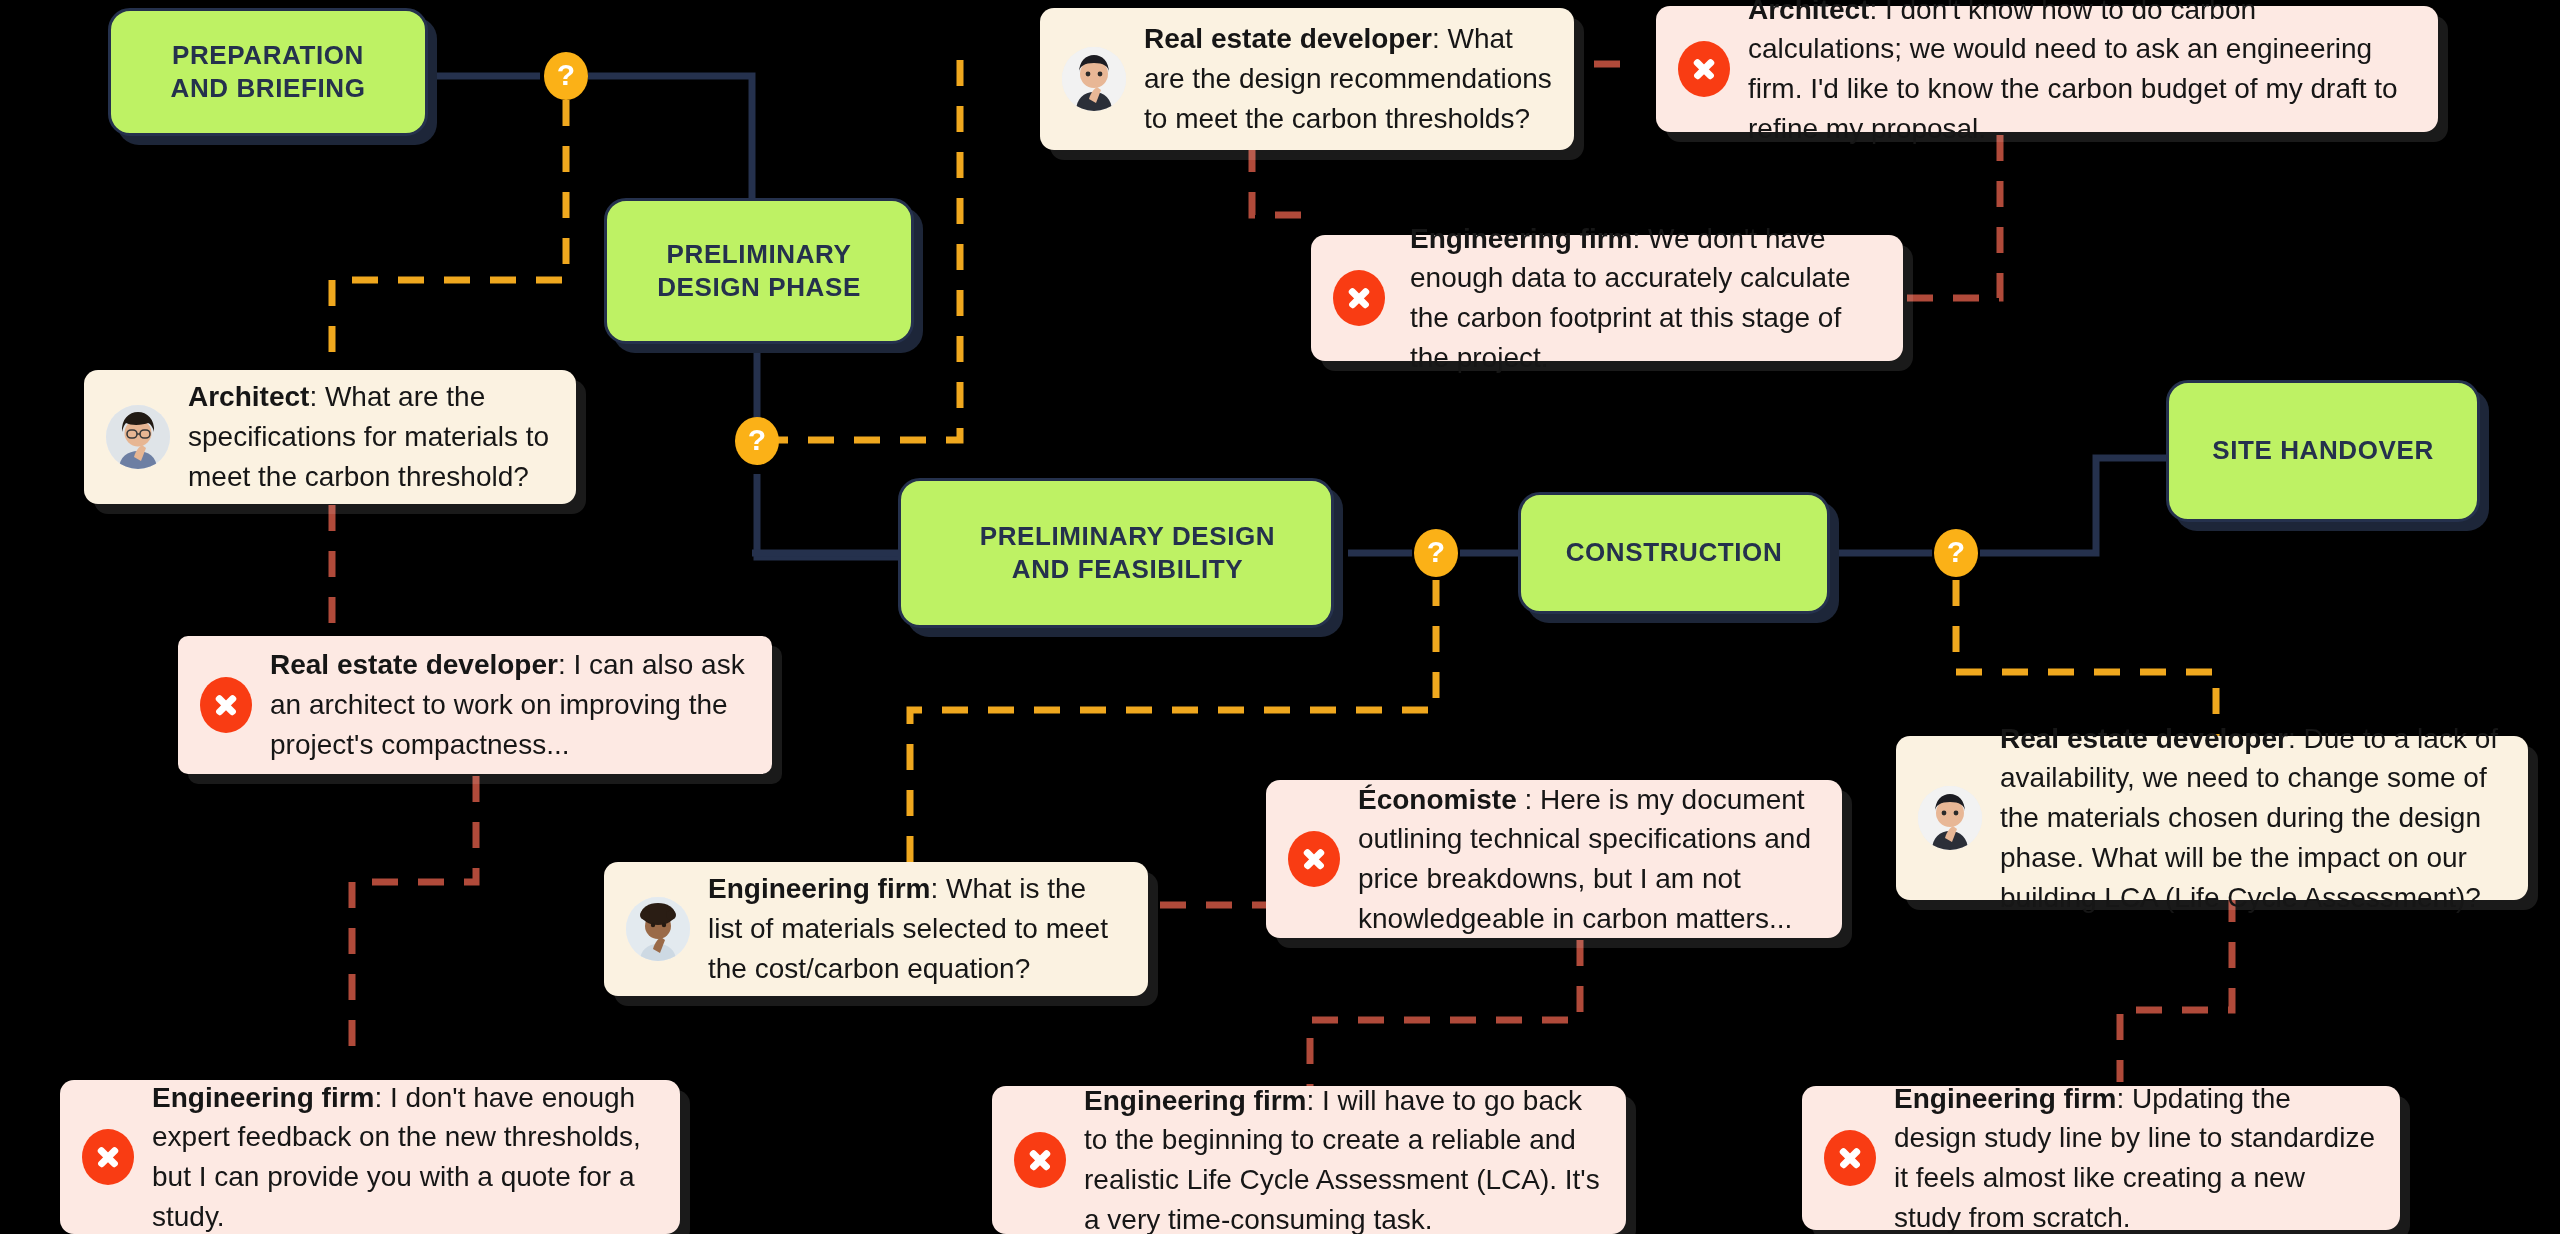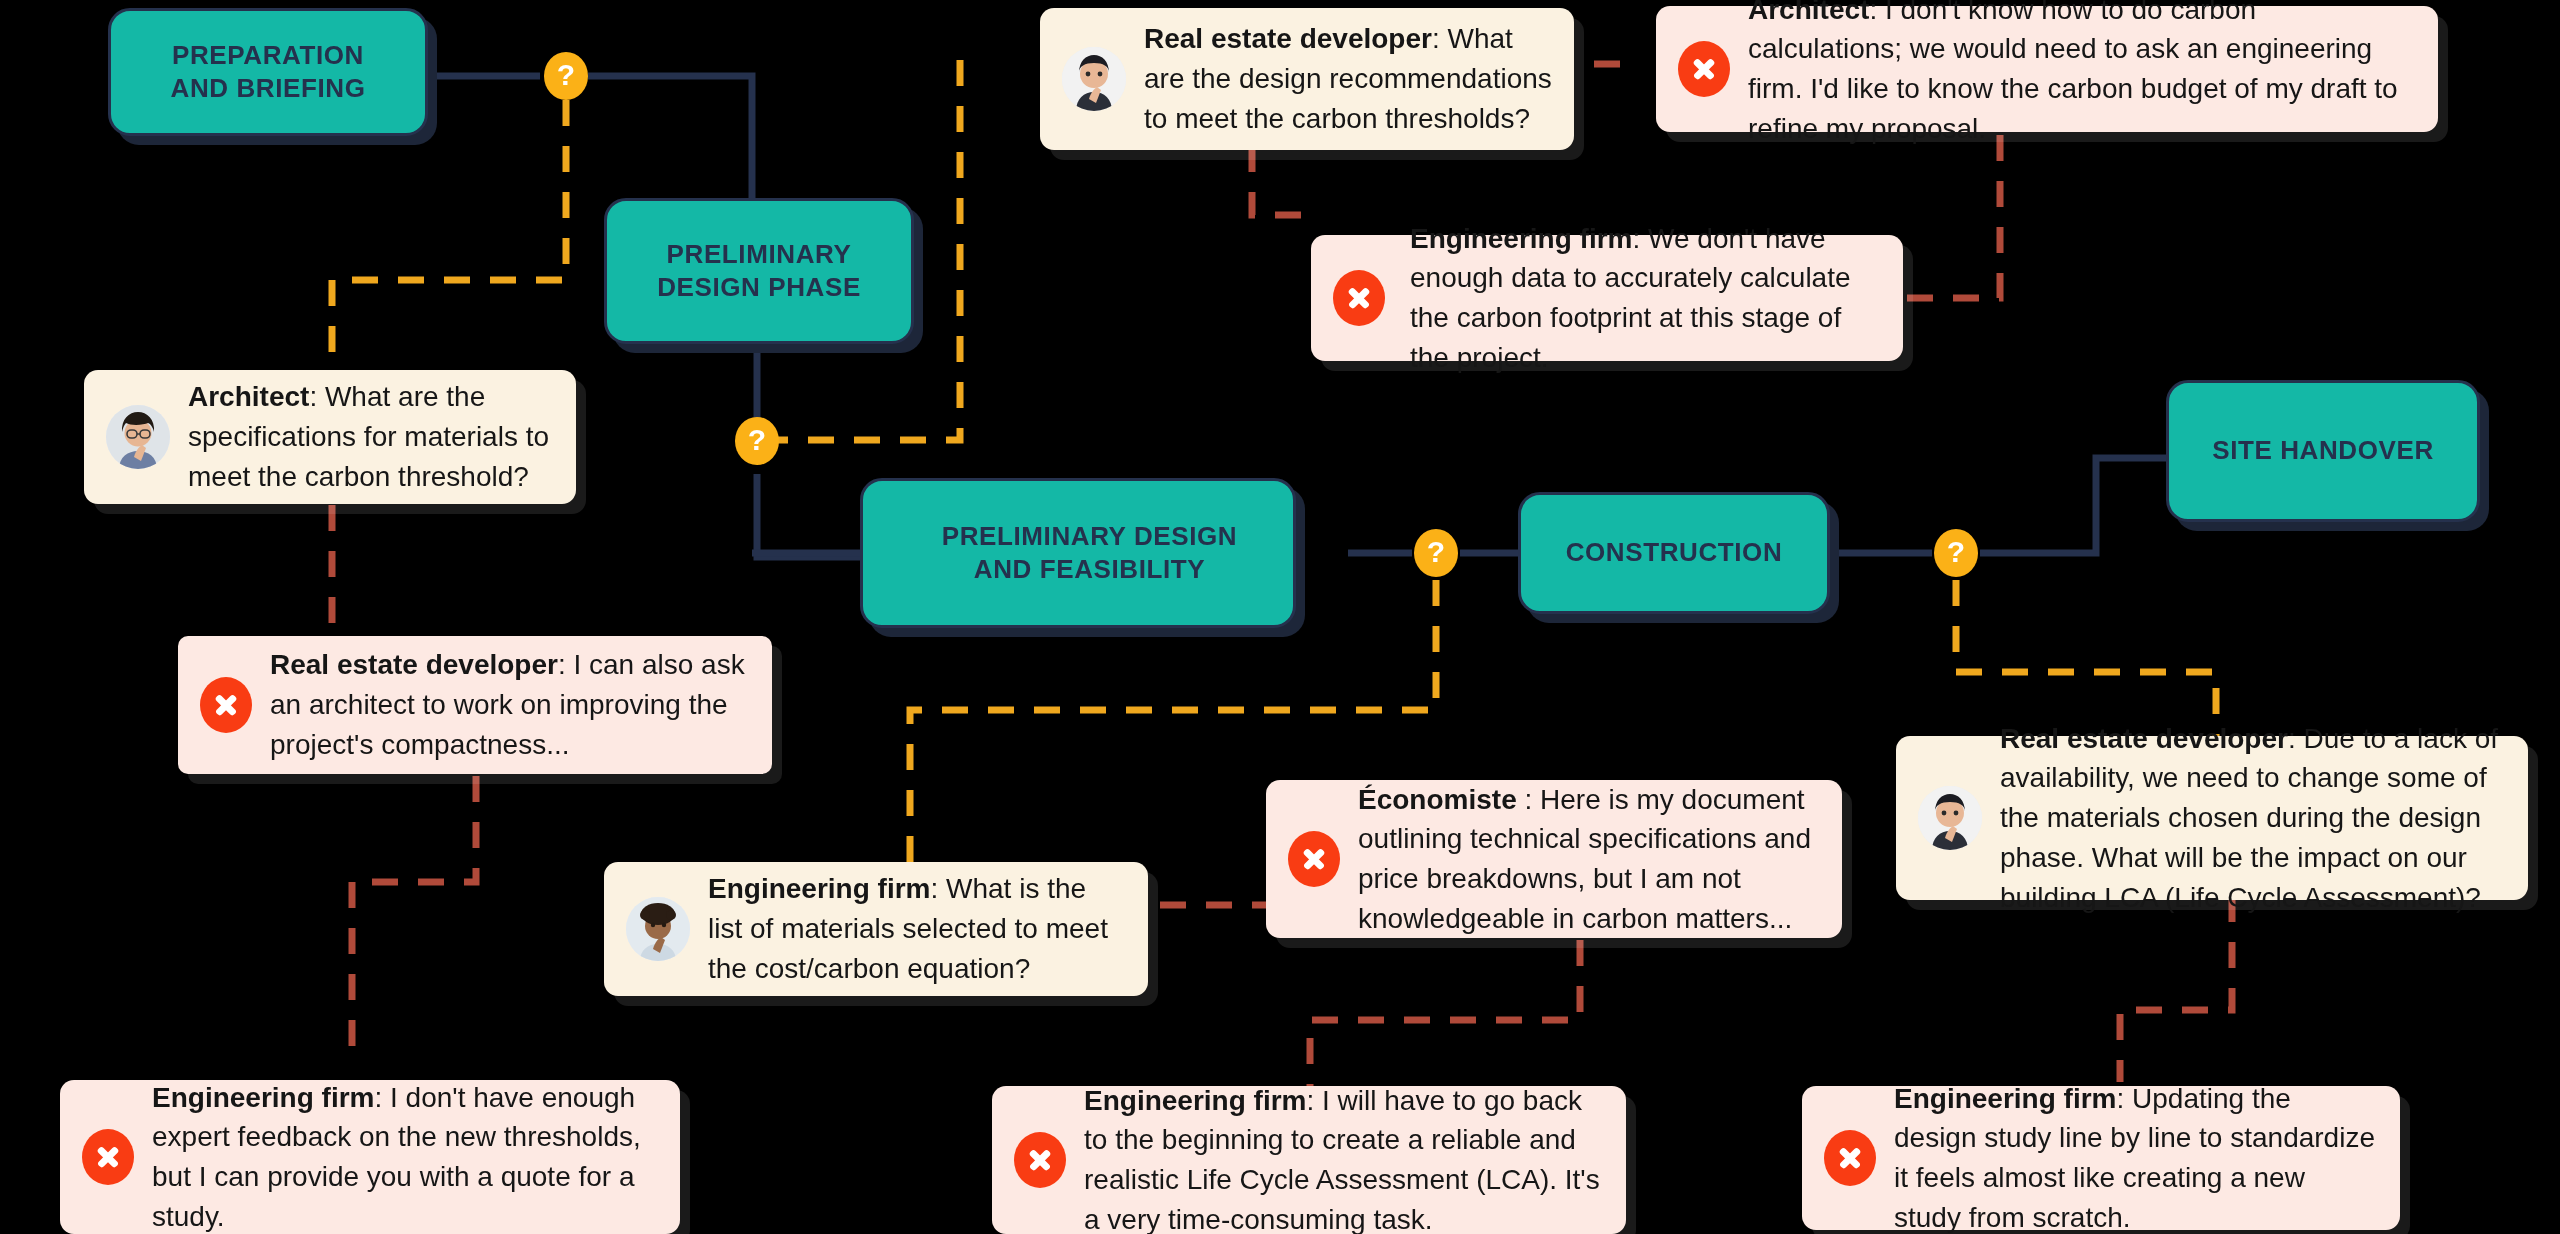--- a/index.html
+++ b/index.html
@@ -21,21 +21,21 @@
     left: 0;
     top: 0;
     width: 2560px;
     height: 1234px;
   }
 
   
   .phase {
     position: absolute;
     box-sizing: border-box;
-    background: #14b8a6;
+    background: #bef264;
     border: 3px solid #25314d;
     border-radius: 22px;
     box-shadow: 9px 9px 0 0 #1d2639;
     display: flex;
     align-items: center;
     justify-content: center;
     text-align: center;
     color: #25314d;
     font-weight: bold;
     font-size: 26px;
@@ -176,21 +176,21 @@
     </div>
   </div>
 
   <div class="phase" style="left:604px; top:198px; width:310px; height:146px;">
     <div>
       <div>PRELIMINARY</div>
       <div>DESIGN PHASE</div>
     </div>
   </div>
 
-  <div class="phase" style="left:860px; top:478px; width:436px; height:150px;padding-left:37px;">
+  <div class="phase" style="left:898px; top:478px; width:436px; height:150px;padding-left:37px;">
     <div>
       <div>PRELIMINARY DESIGN</div>
       <div>AND FEASIBILITY</div>
     </div>
   </div>
 
   <div class="phase" style="left:1518px; top:492px; width:312px; height:122px;">
     <div>
       <div>CONSTRUCTION</div>
     </div>

